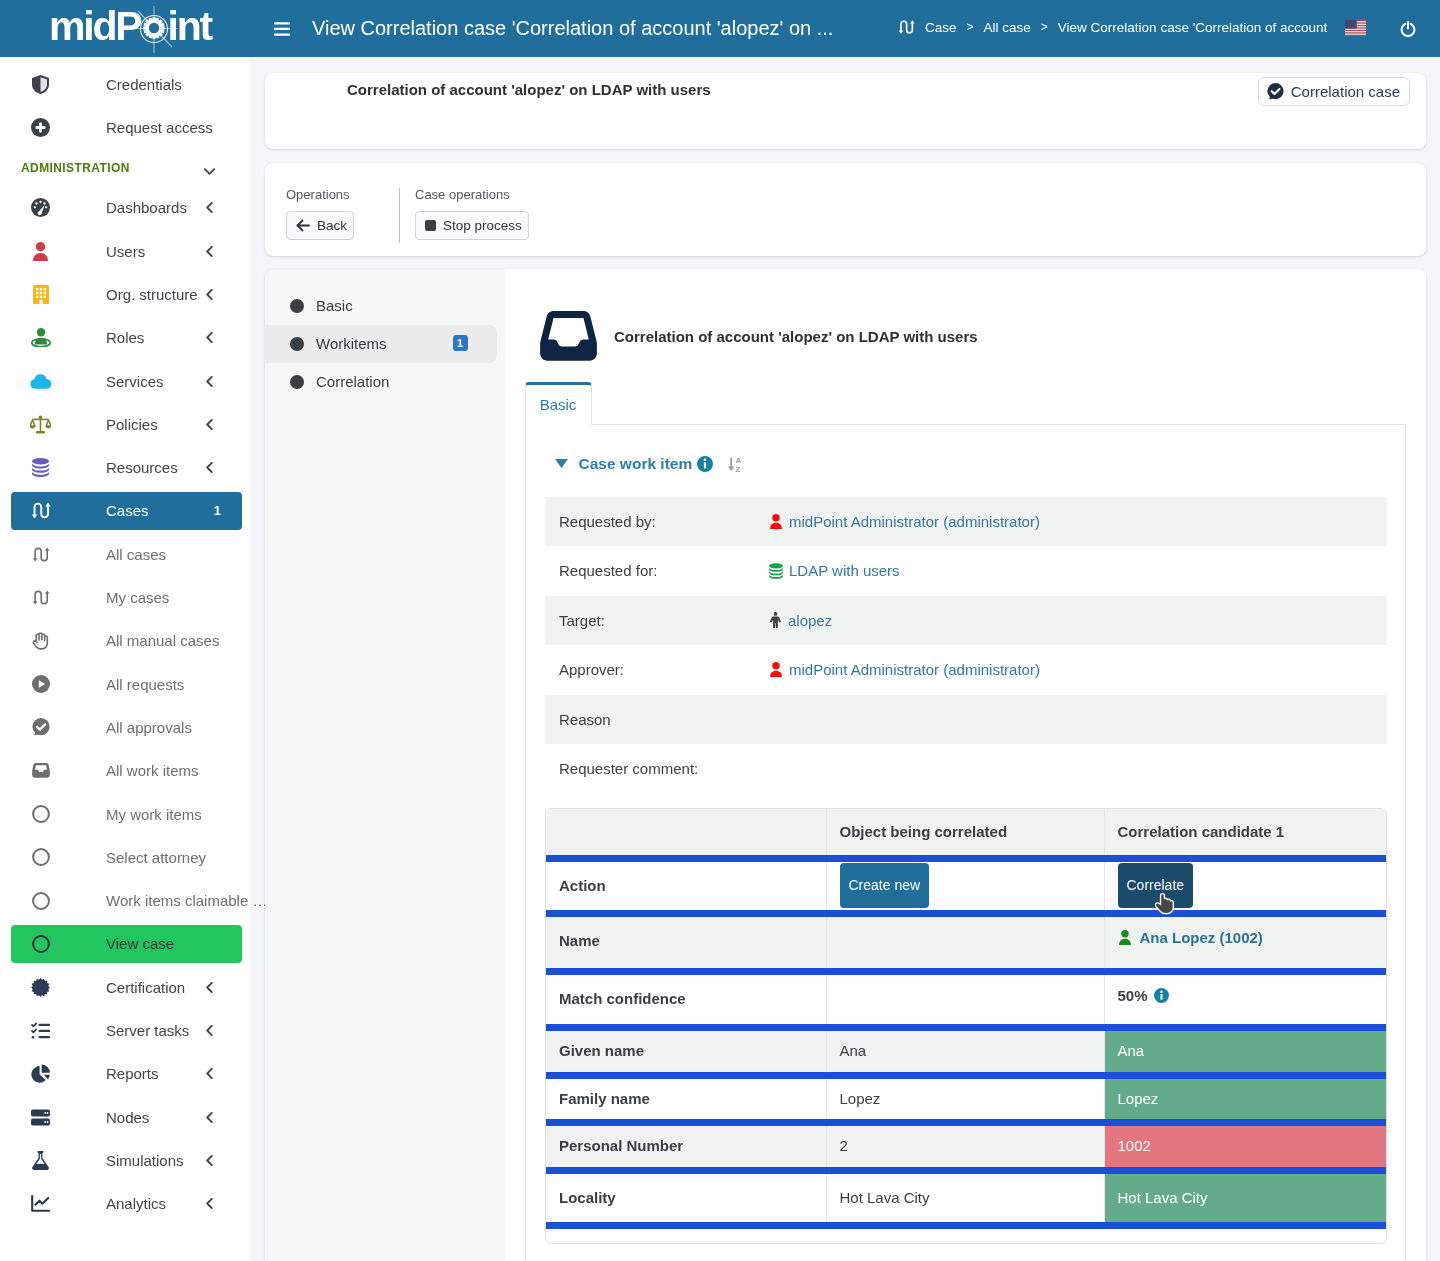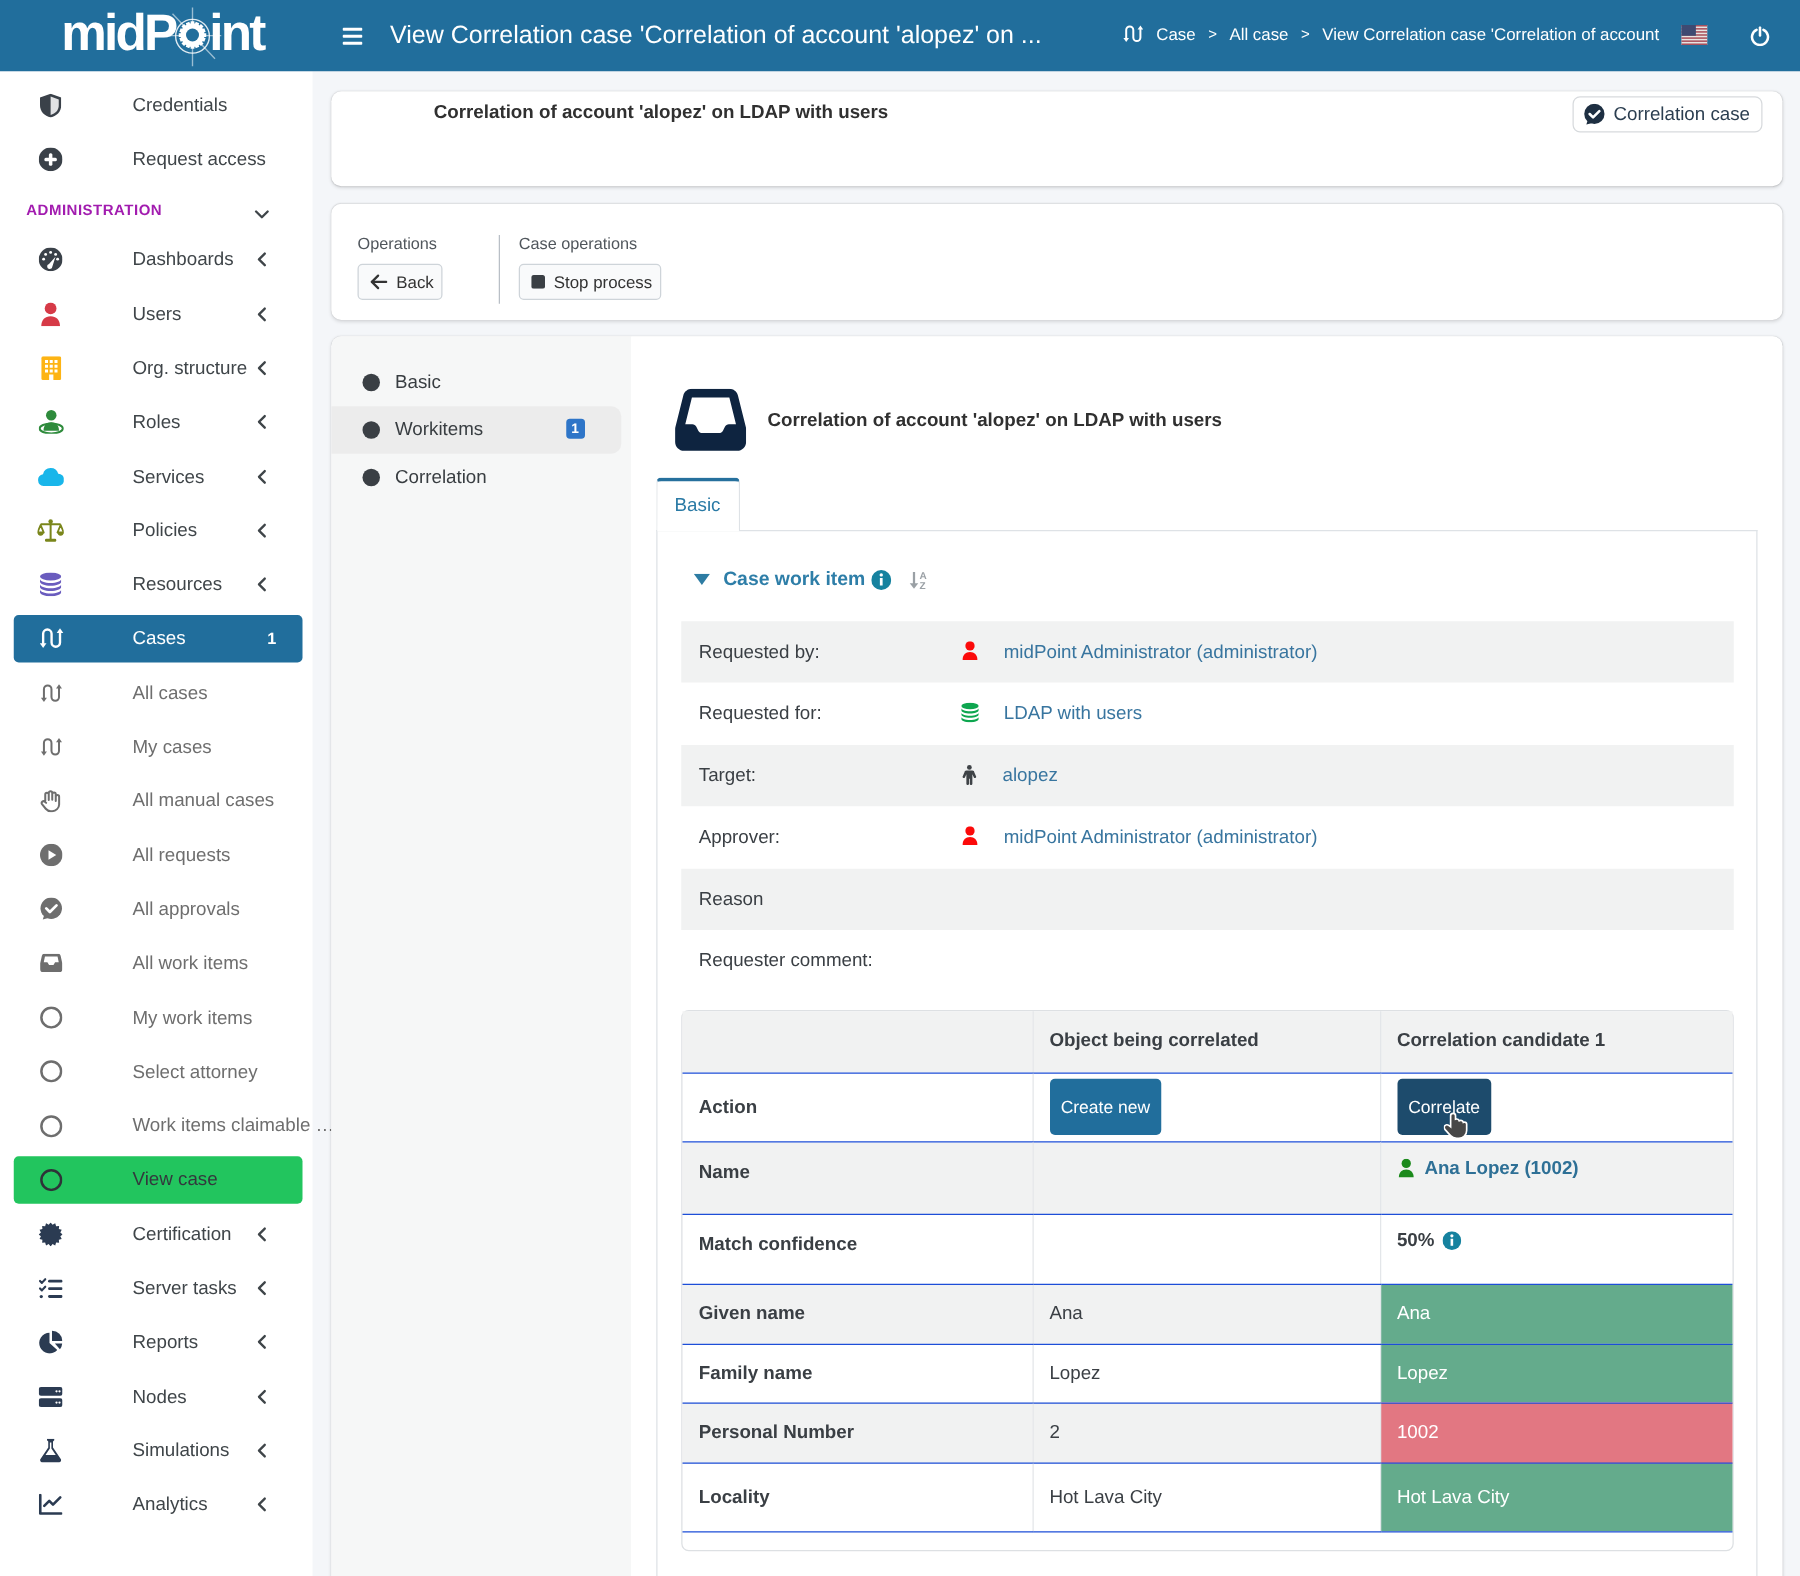--- a/index.html
+++ b/index.html
@@ -12,21 +12,21 @@
 .flag { position:absolute; left:1345px; top:20px; }
 .powerbtn { position:absolute; left:1400px; top:21px; }
 .sidebar { position:absolute; top:57px; left:0; width:250px; height:1204px; background:#fff; }
 .menu { position:relative; padding-top:8px; }
 .mi { position:relative; height:38.8px; margin:0 8px 4.5px 8px; display:flex; align-items:center; border-radius:4px;gap:44px; }
 .mi .ic { width:21px; height:20px; margin-left:22px; display:flex; align-items:center; justify-content:center; flex:none; }
 .mi .tx { margin-left:11px; font-size:15px; color:#3f4549; white-space:nowrap; }
 .mi.sub .tx { color:#6e6e6e; }
 .mi .chev { position:absolute; right:26px; top:13px; }
 .mi.hdr { height:32.4px; margin:0 8px 4.5px 8px; }
-.mi.hdr .htx { margin-left:13px; font-size:12px; font-weight:bold; color:#a21caf; letter-spacing:.4px; }
+.mi.hdr .htx { margin-left:13px; font-size:12px; font-weight:bold; color:#4d7c0f; letter-spacing:.4px; }
 .mi.active-blue { background:#216e9c; margin-left:11px; margin-right:8px; }
 .mi.active-blue .tx { color:#fff; }
 .mi.active-gray { background:#22c55e; margin-left:11px; margin-right:8px; }
 .badge-w { position:absolute; right:21px; font-size:13px; font-weight:bold; color:#fff; }
 .content { position:absolute; left:250px; top:57px; width:1190px; }
 .card { background:#fff; border-radius:8px; box-shadow:0 0 1px rgba(0,0,0,.12), 0 1px 3px rgba(0,0,0,.12); margin:0 14px 0 15px; position:relative; }
 .card1 { margin-top:15.5px; height:76px; }
 .card1 h1 { position:absolute; left:82px; top:8px; font-size:15px; color:#303030; }
 .btn-corr-case { position:absolute; right:16px; top:4px; height:29px; border:1px solid #d7dadd; border-radius:6px; display:flex; align-items:center; padding:0 9px 0 8px; color:#2b3e50; font-size:15px; gap:7px; }
 .card2 { margin-top:14px; height:93.5px; }
@@ -45,25 +45,25 @@
 .p-head { position:absolute; left:35px; top:42px; display:flex; align-items:center; }
 .p-title { margin-left:17px; font-size:15px; font-weight:bold; color:#303030; }
 .tabwrap { position:absolute; left:19.5px; top:155px; width:881.5px; height:1020px; border-left:1px solid #dee2e6; border-right:1px solid #dee2e6; border-top:1px solid #dee2e6; }
 .tab-basic { position:absolute; left:-1px; top:-43px; width:67px; height:43px; background:#fff; border:1px solid #dee2e6; border-bottom:none; border-top:3px solid #26709d; border-radius:4px 4px 0 0; color:#2a7aa5; font-size:15px; display:flex; align-items:center; justify-content:center; }
 .cwi-head { position:absolute; left:29px; top:30.5px; display:flex; align-items:center; }
 .cwi-title { margin:0 0 0 11px; color:#2e7ea8; font-size:15.5px; font-weight:bold; }
 .drows { position:absolute; left:19.5px; top:72px; width:841.5px; }
 .drow { display:flex; align-items:center; height:49.5px; font-size:15px; color:#3a3f44; }
 .drow.odd { background:#f1f2f2; }
 .drow .lbl { width:224px; padding-left:14px; flex:none; }
-.drow .val { display:flex; align-items:flex-start; gap:20px; }
+.drow .val { display:flex; align-items:center; gap:6px; }
 a.lnk { color:#38759f; text-decoration:none; }
 .ctable { position:absolute; left:19.5px; top:383.5px; width:841.5px; border:1px solid #dde0e3; border-radius:6px; padding-bottom:14px; }
 .ctable table { border-collapse:collapse; width:100%; font-size:15px; color:#3a3f44; }
-.ctable td, .ctable th { border-right:1px solid #e3e6e9; border-bottom:1px solid #1d4ed8; padding:0 0 1px 13px; text-align:left; vertical-align:middle; }
+.ctable td, .ctable th { border-right:1px solid #e3e6e9; border-bottom:7px solid #1d4ed8; padding:0 0 1px 13px; text-align:left; vertical-align:middle; }
 .ctable td:last-child, .ctable th:last-child { border-right:none; }
 .ctable tr.odd { background:#f1f2f2; }
 .cell-green { background:#64ab8c; color:#fff; }
 .cell-red { background:#e27782; color:#fff; }
 .btn-blue { display:inline-flex; align-items:center; justify-content:center; height:45px; border-radius:4px; background:#216e9c; color:#fff; font-size:14px; padding:0 9px; }
 .btn-navy { background:#1d4b6c; }
 svg { display:block; }
 </style>
 </head>
 <body>

